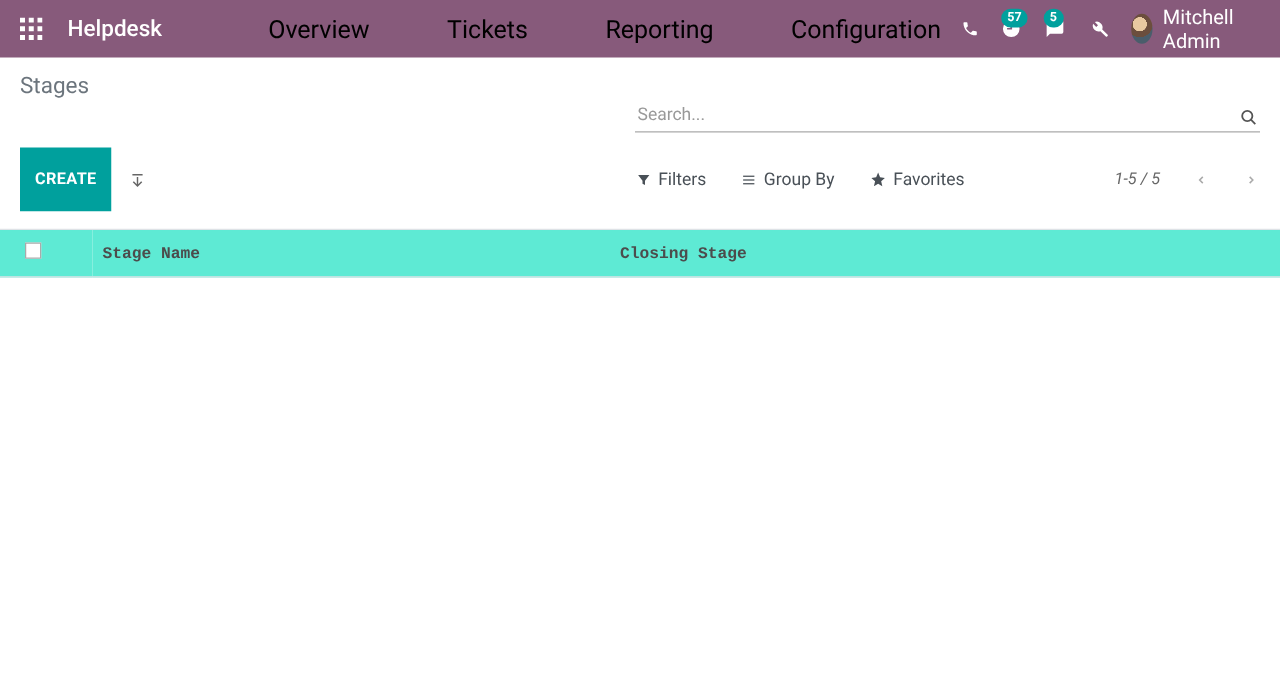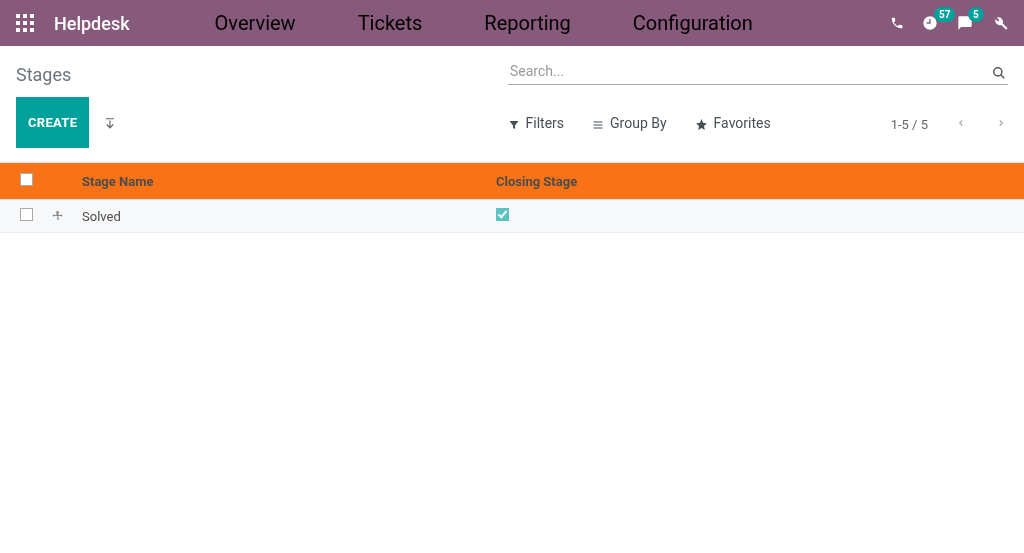--- a/index.html
+++ b/index.html
@@ -18,40 +18,40 @@
   .apps-icon { display: inline-flex; cursor: pointer; }
   .brand { font-size: 18px; font-weight: 500; margin-left: 12px; margin-right: 41px; cursor: pointer; }
   .nav-links { display: flex; gap: 26px; }
   .nav-link { font-size: 20px; color: #000000; cursor: pointer; padding-left: 36px; }
   .spacer { flex: 1; }
   .systray { display: flex; align-items: center; gap: 18px; }
   .sys-item { position: relative; display: inline-flex; align-items: center; cursor: pointer; }
   .badge {
     position: absolute;
     top: -8px;
-    left: 12px;
+    left: 0;
     background: #00a09d;
     color: #fff;
     font-size: 10px;
     font-weight: 700;
     padding: 1px 5px;
     border-radius: 8px;
     line-height: 13px;
   }
   .company-name { font-size: 14px; cursor: pointer; }
   .avatar {
     width: 24px; height: 24px; border-radius: 50%;
     background: radial-gradient(circle at 40% 35%, #e8c9a0 0 30%, #6b4e3d 31% 55%, #4a5d6b 56% 100%);
     display: inline-block;
   }
   .user-block { display: flex; align-items: center; gap: 8px; cursor: pointer; }
 
   
   .control-panel { border-bottom: 1px solid #dee2e6; }
-  .cp-row1 { display: flex; align-items: flex-end; padding: 12px 16px 8px 16px; }
+  .cp-row1 { display: flex; align-items: flex-start; padding: 12px 16px 8px 16px; flex-direction: column; }
   .breadcrumb { font-size: 18px; color: #6c757d; }
   .search-area { margin-left: auto; width: 500px; position: relative; }
   .search-input {
     width: 100%;
     border: none;
     border-bottom: 1px solid #aaa;
     padding: 5px 28px 5px 2px;
     font-size: 14px;
     outline: none;
     background: transparent;
@@ -61,34 +61,35 @@
     position: absolute; right: 2px; top: 4px; color: #666;
   }
 
   .cp-row2 { display: flex; align-items: center; padding: 4px 16px 14px 16px; }
   .btn-create {
     background: #00a09d; color: #fff; border: none; padding: 18px 12px;
     font-size: 13px; font-weight: 700; letter-spacing: .3px; cursor: pointer;
   }
   .icon-import { margin-left: 14px; color: #666; cursor: pointer; }
   .search-options { margin-left: auto; display: flex; gap: 28px; color: #495057; font-size: 14px; }
-  .search-opt { display: inline-flex; align-items: flex-end; gap: 6px; cursor: pointer; }
-  .pager-area { margin-left: 120px; display: flex; align-items: flex-end; gap: 26px; color: #666; font-size: 13px; }
+  .search-opt { display: inline-flex; align-items: center; gap: 6px; cursor: pointer; }
+  .pager-area { margin-left: 120px; display: flex; align-items: center; gap: 26px; color: #666; font-size: 13px; font-style: italic; }
   .pager-btn { color: #aaa; cursor: pointer; padding: 2px; }
 
   
   table { width: 100%; border-collapse: collapse; }
   thead th {
     text-align: left;
     font-size: 13px;
     font-weight: 700;
     color: #4c4c4c;
     padding: 10px 8px;
     border-bottom: 1px solid #dee2e6;
-    background: #f97316;
+    background: #5eead4;
+    font-family: Liberation Mono, monospace;
   }
   tbody td {
     font-size: 13px;
     color: #4c4c4c;
     padding: 8px 8px;
     border-bottom: 1px solid #e9ecef;
   }
   tbody tr:nth-child(odd) { background: #f7f8fa; }
   tbody tr:nth-child(even) { background: #fff; }
   .col-check { width: 44px; padding-left: 20px; }
@@ -152,20 +153,24 @@
       <svg width="18" height="16" viewBox="0 0 24 24" fill="#fff">
           <path d="M20 2H4a2 2 0 0 0-2 2v18l4-4h14a2 2 0 0 0 2-2V4a2 2 0 0 0-2-2z"></path>
         </svg>
       <span class="badge">5</span>
     </span>
     <span class="sys-item">
       <svg width="16" height="16" viewBox="0 0 24 24" fill="#fff">
           <path d="M22.7 19.3l-6.5-6.5a7 7 0 0 0-8.9-8.9l3.8 3.8-2.1 2.1L5.2 6A7 7 0 0 0 14 14.9l6.5 6.5a1 1 0 0 0 1.4 0l.8-.8a1 1 0 0 0 0-1.3z"></path>
         </svg>
     </span>
+    <span class="user-block">
+      <span class="avatar"></span>
+      <span>Mitchell Admin</span>
+    </span>
   </div>
 </div>
 
 <div class="control-panel">
   <div class="cp-row1">
     <span class="breadcrumb">Stages</span>
     <div class="search-area">
       <input class="search-input" placeholder="Search..." style="">
       <span class="search-icon">
         <svg width="14" height="14" viewBox="0 0 24 24" fill="none" stroke="#555" stroke-width="2.5">
@@ -223,24 +228,14 @@
 <table>
   <thead>
     <tr>
       <th class="col-check"><span class="checkbox"></span></th>
       <th class="col-handle"></th>
       <th class="col-name">Stage Name</th>
       <th class="col-closing">Closing Stage</th>
     </tr>
   </thead>
   <tbody id="rows">
-      <tr>
-        <td class="col-check"><span class="checkbox"></span></td>
-        <td class="col-handle">
-          <svg width="12" height="12" viewBox="0 0 24 24" fill="#888">
-            <path d="M12 2l3 3h-2v5h5V8l3 3-3 3v-2h-5v5h2l-3 3-3-3h2v-5H4v2l-3-3 3-3v2h5V5H7l3-3z"></path>
-          </svg>
-        </td>
-        <td class="col-name">Solved</td>
-        <td class="col-closing"><span class="checkbox teal"></span></td>
-      </tr>
     </tbody>
 </table>
 
 </body></html>

